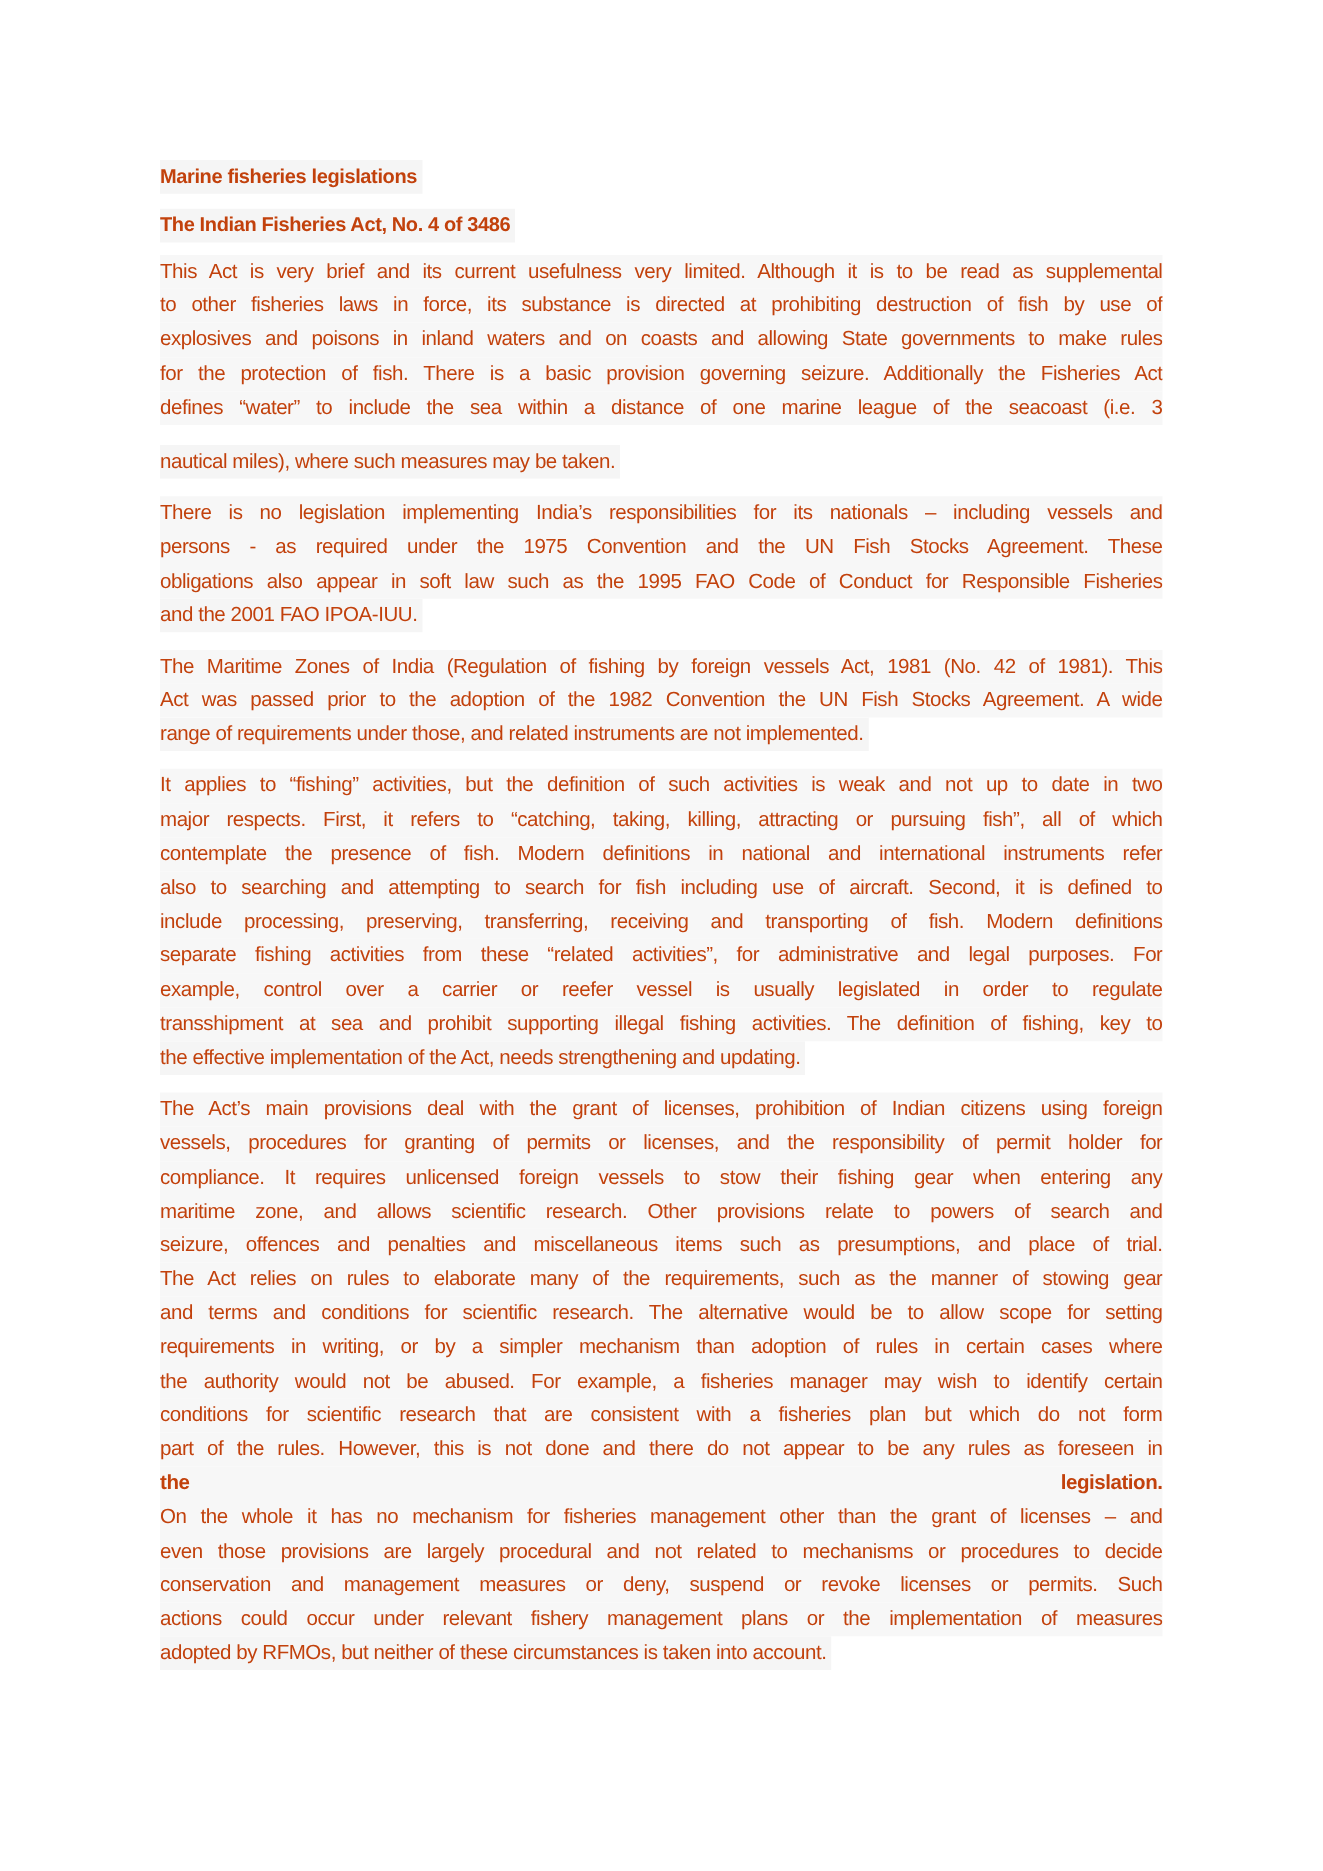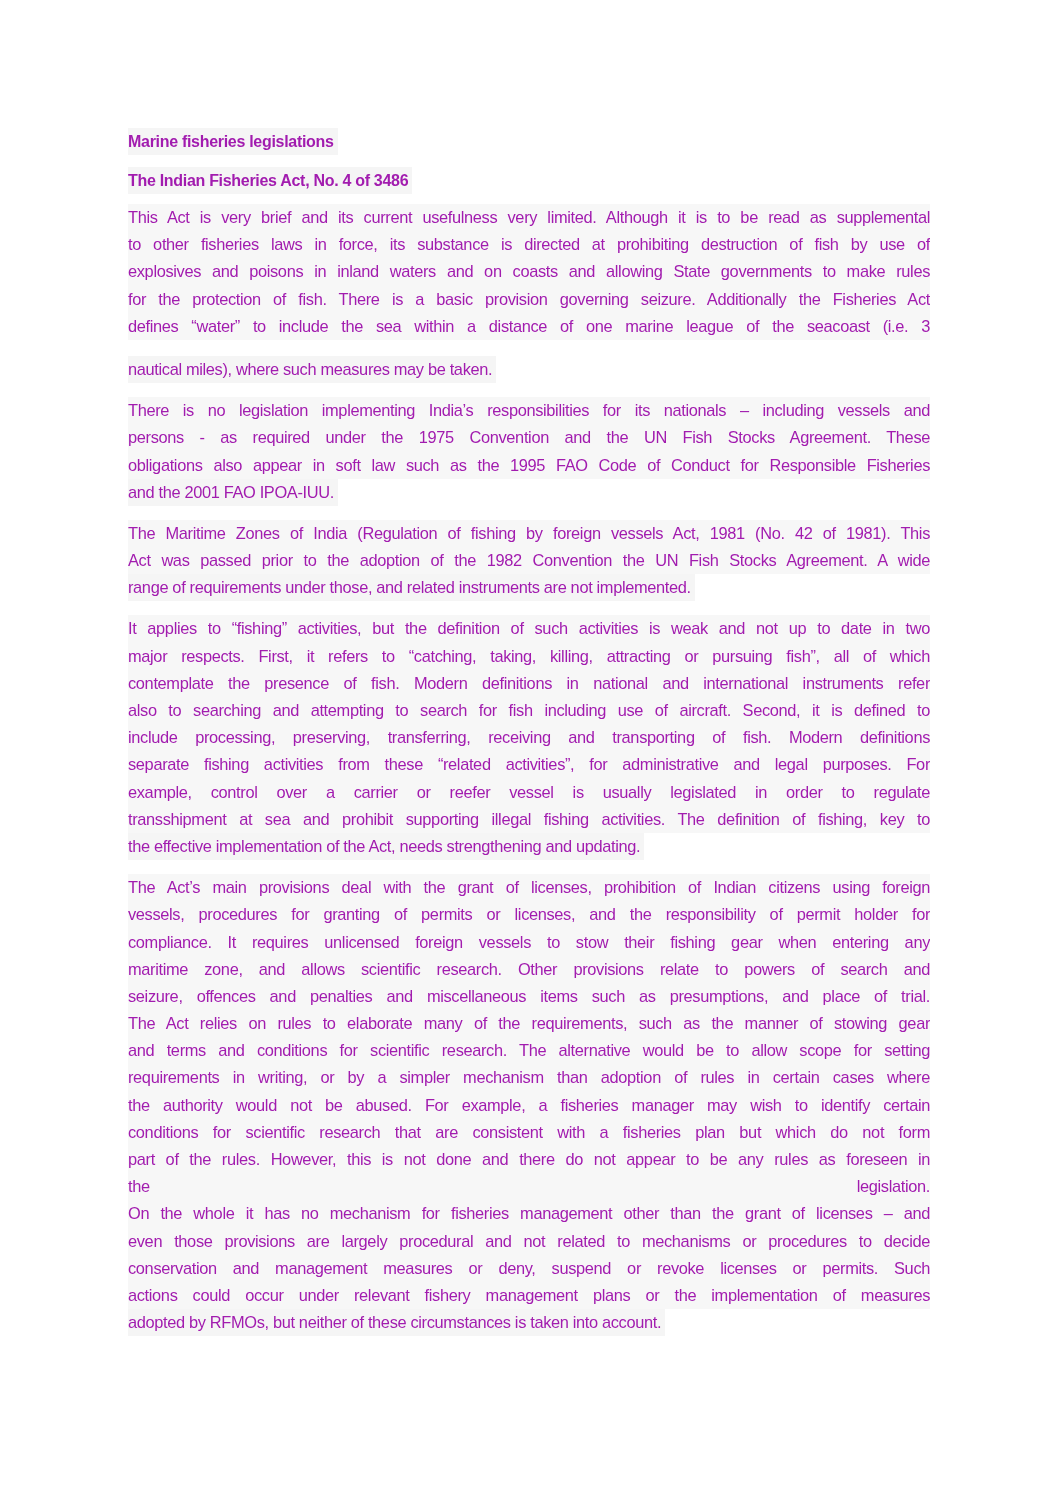--- a/index.html
+++ b/index.html
@@ -1,17 +1,17 @@
 <!DOCTYPE html>
 <html><head>
 <meta charset="utf-8">
 <style>
   html, body { margin: 0; padding: 0; background: #ffffff; }
   body { width: 1058px; height: 1497px; position: relative; overflow: hidden; }
-  .page { position: absolute; left: 128px; top: 128px; width: 802px; font-family: "Liberation Sans", sans-serif; color: #a21caf; }
+  .page { position: absolute; left: 128px; top: 128px; width: 802px; font-family: "Liberation Sans", sans-serif; color: #c2410c; }
   .heading { font-weight: bold; font-size: 16px; line-height: 27px; margin: 0; letter-spacing: -0.3px; }
   .h1 { margin-top: 0; }
   .h2 { margin-top: 12px; margin-bottom: 10px; }
   .para { margin: 0 0 14px 0; }
   .line { display: block; font-size: 16.4px; line-height: 27.2px; height: 27.2px; background: #f7f7f7; text-align: justify; text-align-last: justify; white-space: nowrap; overflow: hidden; letter-spacing: -0.35px; word-spacing: 0px; }
   .line.last { text-align-last: left; }
   .hl { background: #f5f5f5; display: inline-block; padding-right: 4px; }
 </style>
 </head>
 <body>
@@ -55,21 +55,21 @@
         <span class="line">vessels, procedures for granting of permits or licenses, and the responsibility of permit holder for</span>
         <span class="line">compliance. It requires unlicensed foreign vessels to stow their fishing gear when entering any</span>
         <span class="line">maritime zone, and allows scientific research. Other provisions relate to powers of search and</span>
         <span class="line">seizure, offences and penalties and miscellaneous items such as presumptions, and place of trial.</span>
         <span class="line">The Act relies on rules to elaborate many of the requirements, such as the manner of stowing gear</span>
         <span class="line">and terms and conditions for scientific research. The alternative would be to allow scope for setting</span>
         <span class="line">requirements in writing, or by a simpler mechanism than adoption of rules in certain cases where</span>
         <span class="line">the authority would not be abused. For example, a fisheries manager may wish to identify certain</span>
         <span class="line">conditions for scientific research that are consistent with a fisheries plan but which do not form</span>
         <span class="line">part of the rules. However, this is not done and there do not appear to be any rules as foreseen in</span>
-        <span class="line" style="text-align-last: justify;">the legislation.</span>
+        <span class="line" style="text-align-last: justify; font-weight: bold;">the legislation.</span>
         <span class="line">On the whole it has no mechanism for fisheries management other than the grant of licenses – and</span>
         <span class="line">even those provisions are largely procedural and not related to mechanisms or procedures to decide</span>
         <span class="line">conservation and management measures or deny, suspend or revoke licenses or permits. Such</span>
         <span class="line">actions could occur under relevant fishery management plans or the implementation of measures</span>
         <span class="line last" style="background: transparent; display: block;"><span class="hl">adopted by RFMOs, but neither of these circumstances is taken into account.</span></span>
       </div>
     </div>
 </div>
 
 </body></html>

